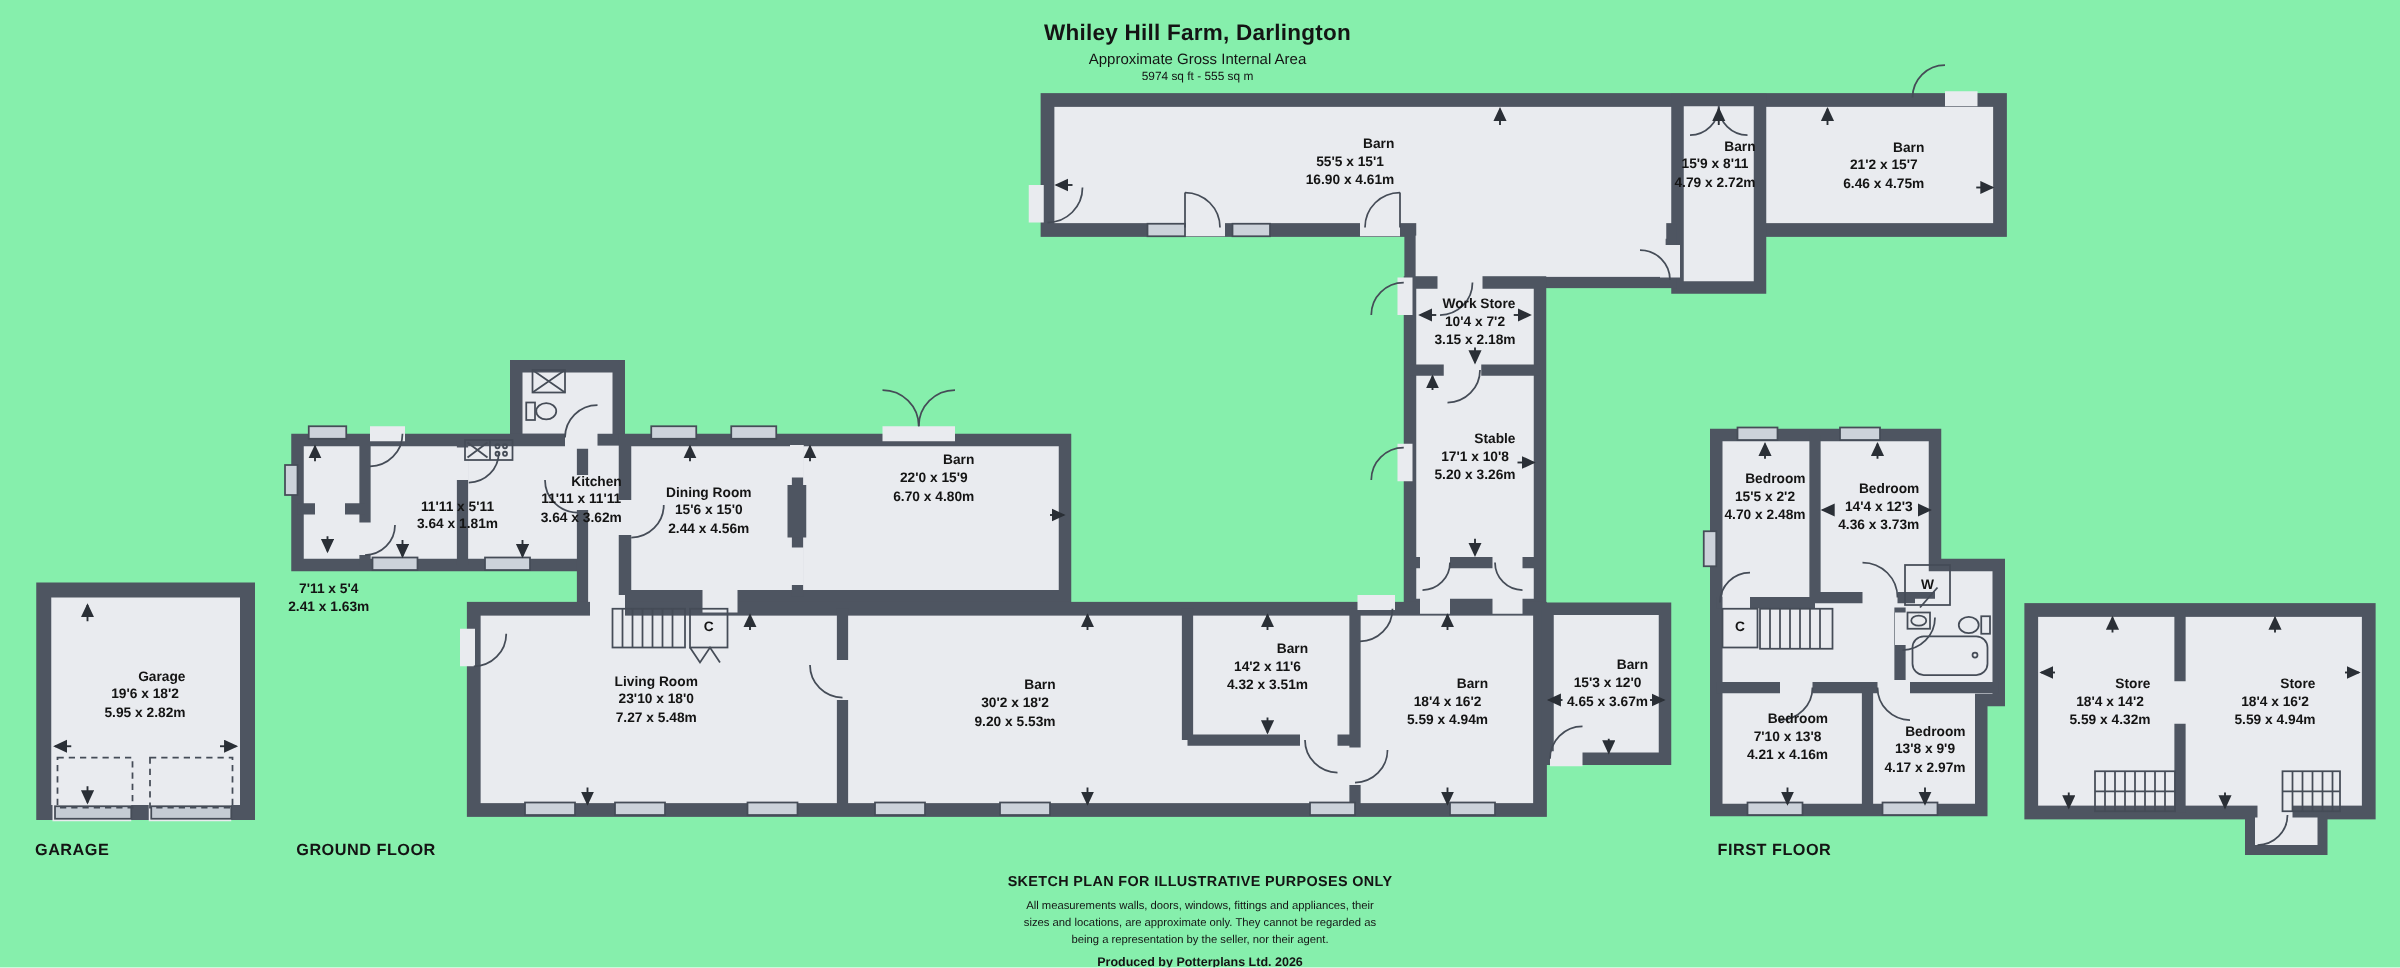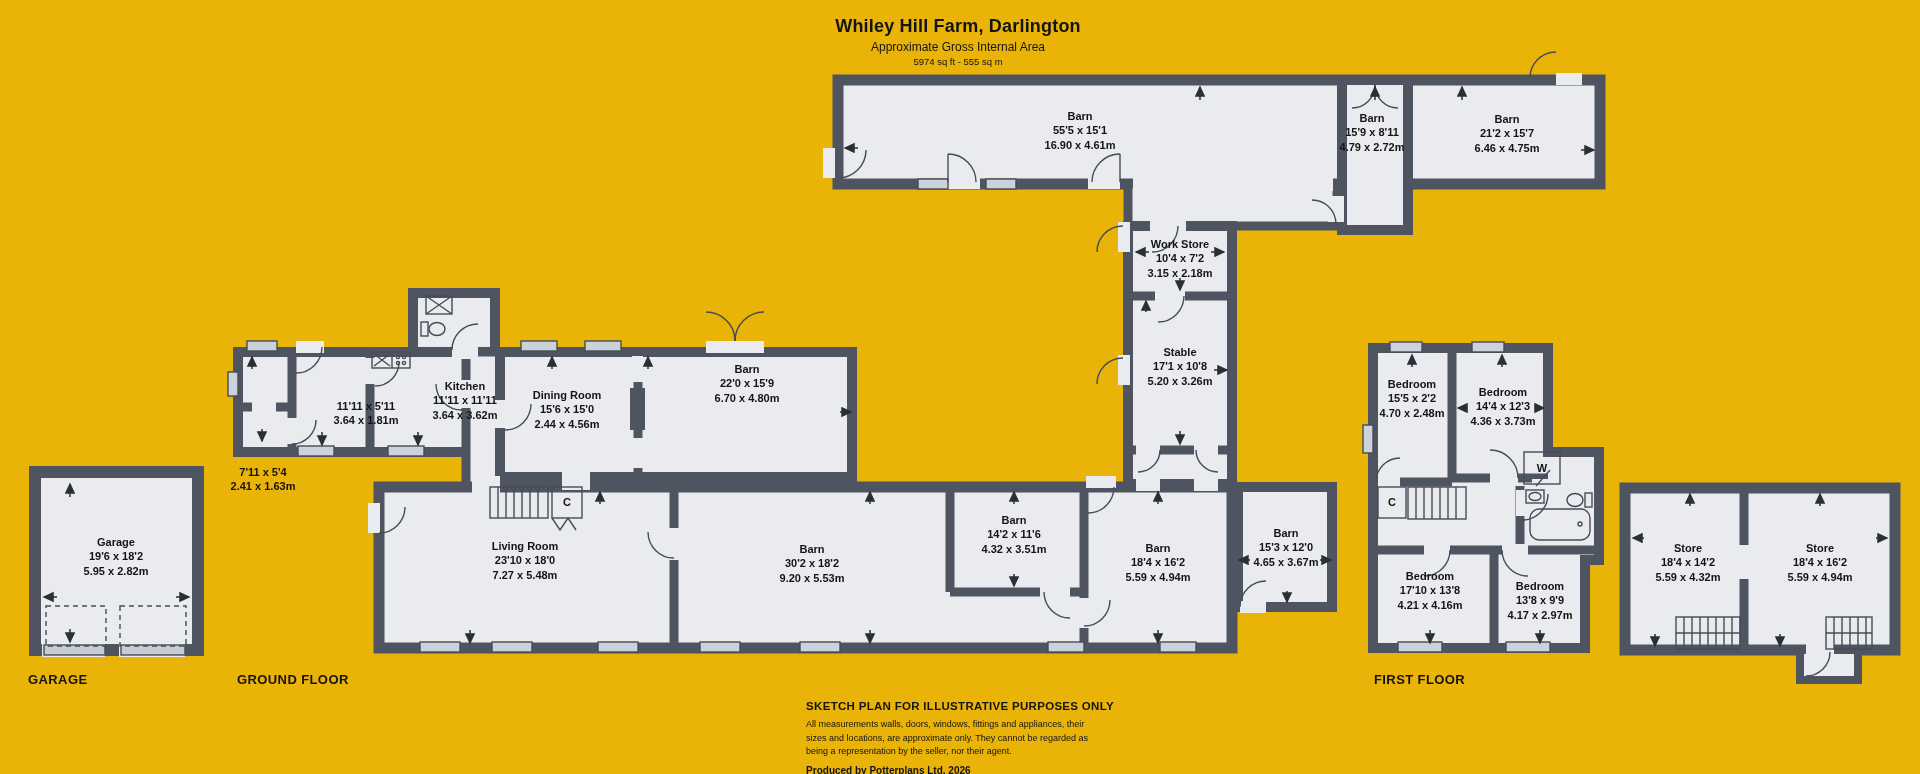--- a/index.html
+++ b/index.html
@@ -1,27 +1,27 @@
 <!DOCTYPE html>
 <html><head>
 <meta charset="utf-8">
 <style>
   html,body{margin:0;padding:0;background:#ffffff;}
-  #stage{position:relative;width:1920px;height:774px;background:#eab308;overflow:hidden;
+  #stage{position:relative;width:1920px;height:774px;background:#86efac;overflow:hidden;
          font-family:"Liberation Sans",sans-serif;color:#141414;}
   .title-block{position:absolute;left:958px;top:16px;transform:translateX(-50%);text-align:center;white-space:nowrap;}
   .title-main{font-size:18px;font-weight:bold;letter-spacing:.2px;}
   .title-sub{font-size:12px;margin-top:3px;}
   .title-area{font-size:9.5px;margin-top:2px;}
   .floor-label{position:absolute;font-size:13px;font-weight:bold;letter-spacing:.4px;white-space:nowrap;}
   .room-label{position:absolute;transform:translate(-50%,-50%);text-align:center;white-space:nowrap;line-height:1.3;}
-  .room-label .rn{font-size:11px;font-weight:bold;}
+  .room-label .rn{font-size:11px;font-weight:bold;text-align:right;}
   .room-label .rd{font-size:11px;font-weight:bold;}
   .mini-label{position:absolute;transform:translate(-50%,-50%);font-size:11px;font-weight:bold;}
-  .footer-block{position:absolute;left:960px;top:700px;transform:translateX(-50%);text-align:left;white-space:nowrap;}
+  .footer-block{position:absolute;left:960px;top:700px;transform:translateX(-50%);text-align:center;white-space:nowrap;}
   .footer-head{font-size:11.5px;font-weight:bold;letter-spacing:.3px;}
   .footer-line{font-size:9px;line-height:1.5;}
   .footer-lines{margin-top:6px;}
   .footer-credit{font-size:10px;font-weight:bold;margin-top:6px;}
   svg{position:absolute;left:0;top:0;}
 </style>
 </head>
 <body>
 
 <div id="stage">
@@ -360,21 +360,21 @@
         <div class="rd">15'5 x 2'2</div>
         <div class="rd">4.70 x 2.48m</div>
       </div>
       <div class="room-label" style="left: 1503px; top: 406px;">
         <div class="rn">Bedroom</div>
         <div class="rd">14'4 x 12'3</div>
         <div class="rd">4.36 x 3.73m</div>
       </div>
       <div class="room-label" style="left: 1430px; top: 590px;">
         <div class="rn">Bedroom</div>
-        <div class="rd">17'10 x 13'8</div>
+        <div class="rd">7'10 x 13'8</div>
         <div class="rd">4.21 x 4.16m</div>
       </div>
       <div class="room-label" style="left: 1540px; top: 600px;">
         <div class="rn">Bedroom</div>
         <div class="rd">13'8 x 9'9</div>
         <div class="rd">4.17 x 2.97m</div>
       </div>
       <div class="room-label" style="left: 1688px; top: 562px;">
         <div class="rn">Store</div>
         <div class="rd">18'4 x 14'2</div>

